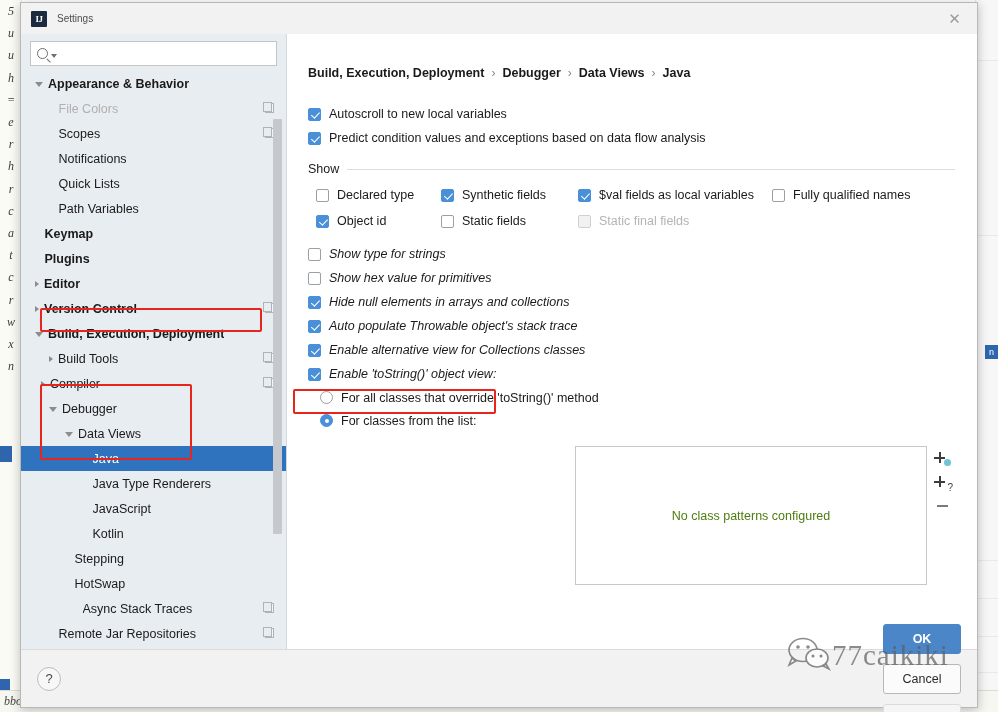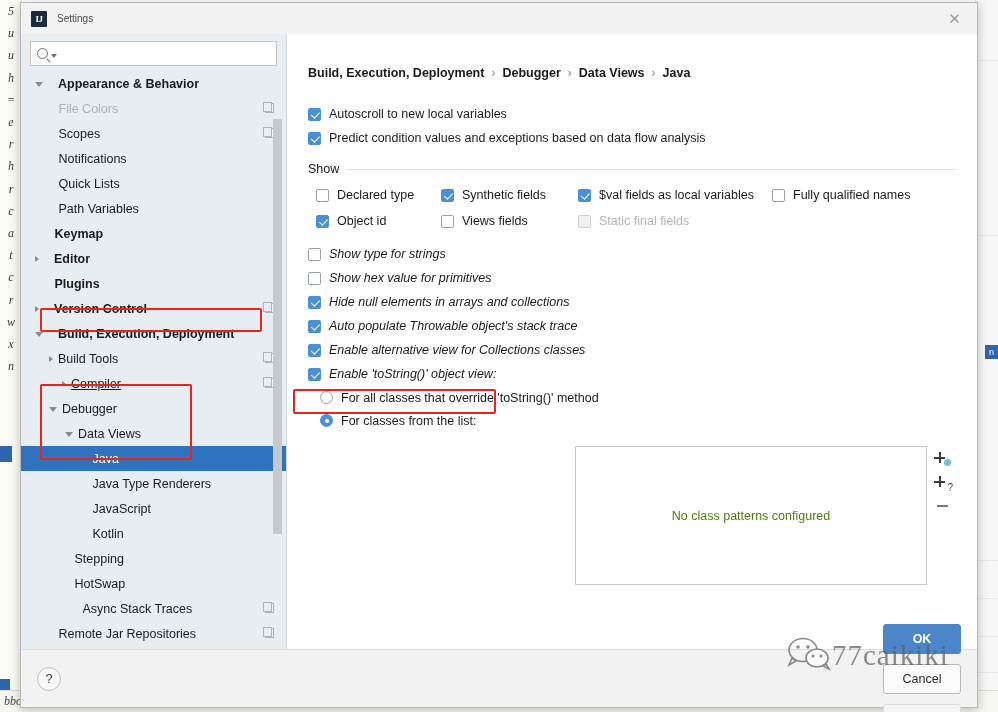--- a/index.html
+++ b/index.html
@@ -128,21 +128,21 @@
     border-left: 4.5px solid #8c8c8c;
     border-top: 3.5px solid transparent; border-bottom: 3.5px solid transparent;
     margin-right: 5px;
   }
   .tree-row .arrow.open {
     border-left: 4px solid transparent; border-right: 4px solid transparent;
     border-top: 5px solid #8c8c8c; border-bottom: 0;
     margin-top: 2px;
   }
   .tree-row .arrow.none { border: 0; width: 4.5px; margin-right: 5px; }
-  .tree-row.bold { font-weight: bold; gap: 10px; }
+  .tree-row.bold { font-weight: bold; }
   .tree-row.selected { background: #2f72bd; color: #fff; }
   .tree-row .copy-badge {
     position: absolute; right: 12px; top: 7px;
     width: 9px; height: 10px; border: 1px solid #b0b3b6;
     background: #f4f6f8;
   }
   .tree-row .copy-badge::before {
     content: ""; position: absolute; left: -3px; top: -2px;
     width: 7px; height: 8px; border: 1px solid #b0b3b6; background: #e8edf2;
   }
@@ -374,42 +374,42 @@
             </div>
             <div class="tree-row" style="padding-left: 28px;">
               <span class="arrow none"></span>
               <span class="label">Path Variables</span>
             </div>
             <div class="tree-row bold" style="padding-left: 14px;">
               <span class="arrow none"></span>
               <span class="label">Keymap</span>
             </div>
             <div class="tree-row bold" style="padding-left: 14px;">
+              <span class="arrow none"></span>
+              <span class="label">Plugins</span>
+            </div>
+            <div class="tree-row bold" style="padding-left: 14px;">
               <span class="arrow "></span>
               <span class="label">Editor</span>
-            </div>
-            <div class="tree-row bold" style="padding-left: 14px;">
-              <span class="arrow none"></span>
-              <span class="label">Plugins</span>
             </div>
             <div class="tree-row bold" style="padding-left: 14px;">
               <span class="arrow "></span>
               <span class="label">Version Control</span>
               <span class="copy-badge"></span>
             </div>
             <div class="tree-row bold" style="padding-left: 14px;">
               <span class="arrow open"></span>
               <span class="label">Build, Execution, Deployment</span>
             </div>
             <div class="tree-row" style="padding-left: 28px;">
               <span class="arrow "></span>
               <span class="label">Build Tools</span>
               <span class="copy-badge"></span>
             </div>
-            <div class="tree-row" style="padding-left: 41px; text-decoration: underline;">
+            <div class="tree-row" style="padding-left: 20px;">
               <span class="arrow "></span>
               <span class="label">Compiler</span>
               <span class="copy-badge"></span>
             </div>
             <div class="tree-row" style="padding-left: 28px;">
               <span class="arrow open"></span>
               <span class="label">Debugger</span>
             </div>
             <div class="tree-row" style="padding-left: 44px;">
               <span class="arrow open"></span>
@@ -513,21 +513,21 @@
           <div class="grid-row">
             <div class="cell" style="width: 125px;">
               <div class="cb-row">
                 <span class="cb checked"></span>
                 <span class="cb-label">Object id</span>
               </div>
             </div>
             <div class="cell" style="width: 137px;">
               <div class="cb-row">
                 <span class="cb"></span>
-                <span class="cb-label">Views fields</span>
+                <span class="cb-label">Static fields</span>
               </div>
             </div>
             <div class="cell" style="width: 194px;">
               <div class="cb-row">
                 <span class="cb disabled"></span>
                 <span class="cb-label disabled">Static final fields</span>
               </div>
             </div>
           </div>
         </div>

